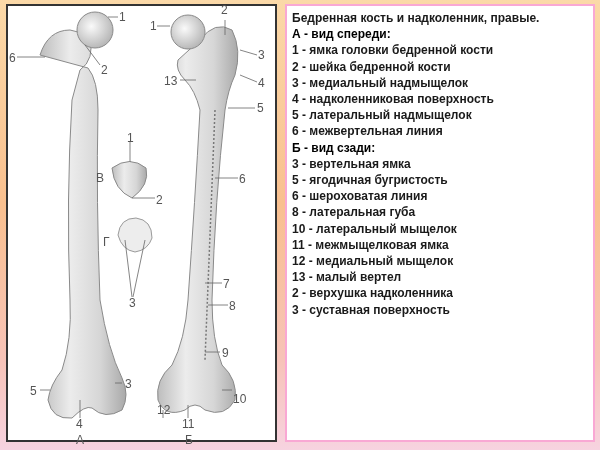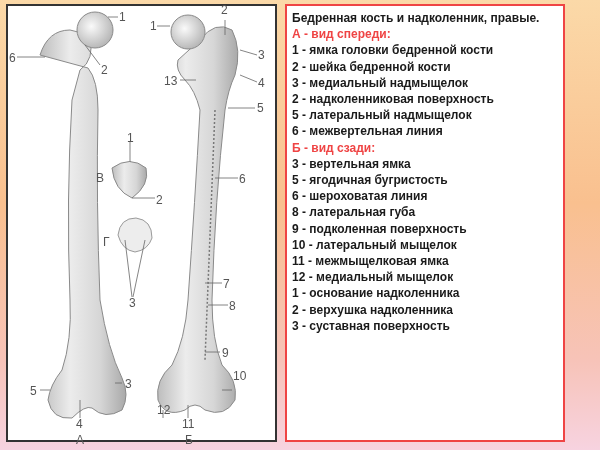--- a/index.html
+++ b/index.html
@@ -6,29 +6,29 @@
   body {
     width:600px; height:450px; position:relative; overflow:hidden;
     background: linear-gradient(180deg, #fbd9a8 0%, #f9c08f 45%, #f7c3b8 80%, #f7d3e0 100%);
     font-family: "Liberation Sans", sans-serif;
   }
   .panel-left {
     position:absolute; left:6px; top:4px; width:271px; height:438px;
     background:#fff; border:2px solid #333; box-sizing:border-box;
   }
   .panel-right {
-    position:absolute; left:285px; top:4px; width:280px; height:438px;
-    background:#fff; border:2px solid #ef4444; box-sizing:border-box;
+    position:absolute; left:285px; top:4px; width:310px; height:438px;
+    background:#fff; border:2px solid #f9a8d4; box-sizing:border-box;
     padding:4px 0 0 5px;
   }
   .legend-line {
     font-size:12px; font-weight:bold; line-height:16.2px; color:#1a1a1a;
     white-space:nowrap;
   }
-  .legend-line.section { color:#ef4444; }
+  .legend-line.section { color:#000000; }
   .label {
     position:absolute; font-size:12px; color:#555; line-height:12px;
   }
   svg { position:absolute; left:0; top:0; }
 </style>
 </head>
 <body>
 
 <div class="panel-left"></div>
 
@@ -98,50 +98,49 @@
 
 <span class="label" style="left:150px;top:20px">1</span>
 <span class="label" style="left:221px;top:4px">2</span>
 <span class="label" style="left:258px;top:49px">3</span>
 <span class="label" style="left:258px;top:77px">4</span>
 <span class="label" style="left:257px;top:102px">5</span>
 <span class="label" style="left:239px;top:173px">6</span>
 <span class="label" style="left:223px;top:278px">7</span>
 <span class="label" style="left:229px;top:300px">8</span>
 <span class="label" style="left:222px;top:347px">9</span>
-<span class="label" style="left:233px;top:370px">10</span>
+<span class="label" style="left:233px;top:393px">10</span>
 <span class="label" style="left:182px;top:418px">11</span>
 <span class="label" style="left:157px;top:404px">12</span>
 <span class="label" style="left:164px;top:75px">13</span>
 <span class="label" style="left:185px;top:434px">Б</span>
 
 <span class="label" style="left:127px;top:132px">1</span>
 <span class="label" style="left:156px;top:194px">2</span>
 <span class="label" style="left:96px;top:172px">В</span>
 <span class="label" style="left:103px;top:236px">Г</span>
 <span class="label" style="left:129px;top:297px">3</span>
 
 <div class="panel-right">
   <div class="legend-line">Бедренная кость и надколенник, правые.</div>
 
   <div class="legend-line section">А - вид спереди:</div>
   <div class="legend-line">1 - ямка головки бедренной кости</div>
   <div class="legend-line">2 - шейка бедренной кости</div>
   <div class="legend-line">3 - медиальный надмыщелок</div>
-  <div class="legend-line">2 - надколенниковая поверхность</div>
+  <div class="legend-line">4 - надколенниковая поверхность</div>
   <div class="legend-line">5 - латеральный надмыщелок</div>
   <div class="legend-line">6 - межвертельная линия</div>
 
   <div class="legend-line section">Б - вид сзади:</div>
   <div class="legend-line">3 - вертельная ямка</div>
   <div class="legend-line">5 - ягодичная бугристость</div>
   <div class="legend-line">6 - шероховатая линия</div>
   <div class="legend-line">8 - латеральная губа</div>
-  <div class="legend-line">9 - подколенная поверхность</div>
   <div class="legend-line">10 - латеральный мыщелок</div>
   <div class="legend-line">11 - межмыщелковая ямка</div>
   <div class="legend-line">12 - медиальный мыщелок</div>
+  <div class="legend-line">13 - малый вертел</div>
 
-  <div class="legend-line">1 - основание надколенника</div>
   <div class="legend-line">2 - верхушка надколенника</div>
 
   <div class="legend-line">3 - суставная поверхность</div>
 </div>
 
 </body></html>

